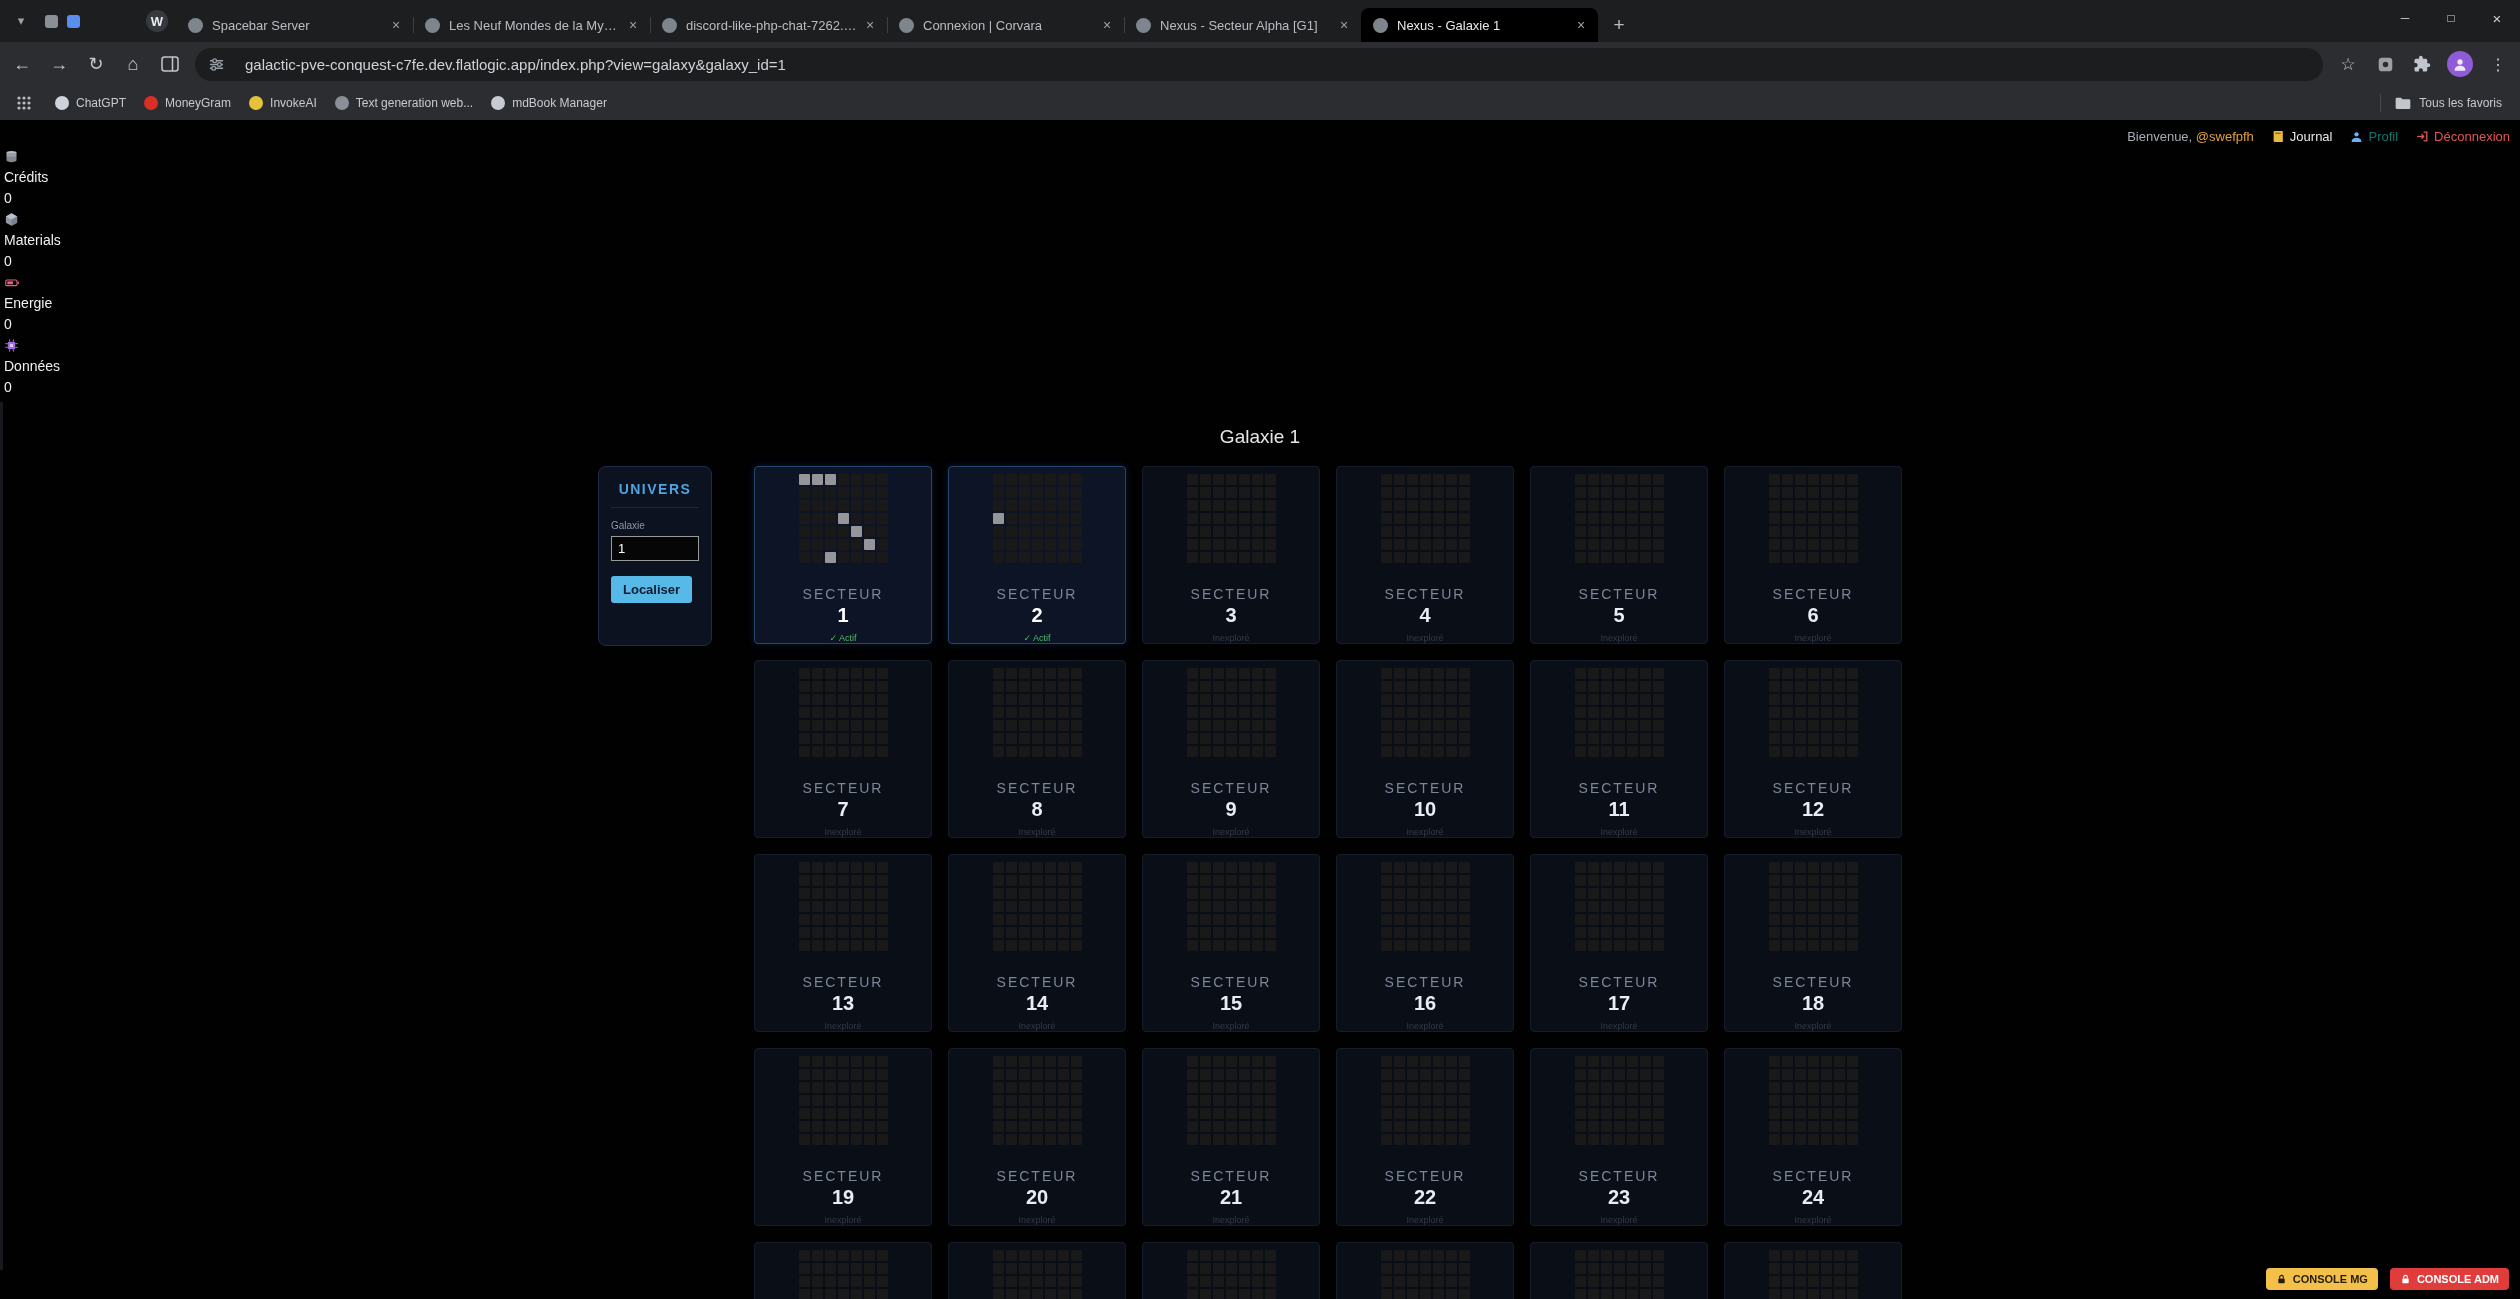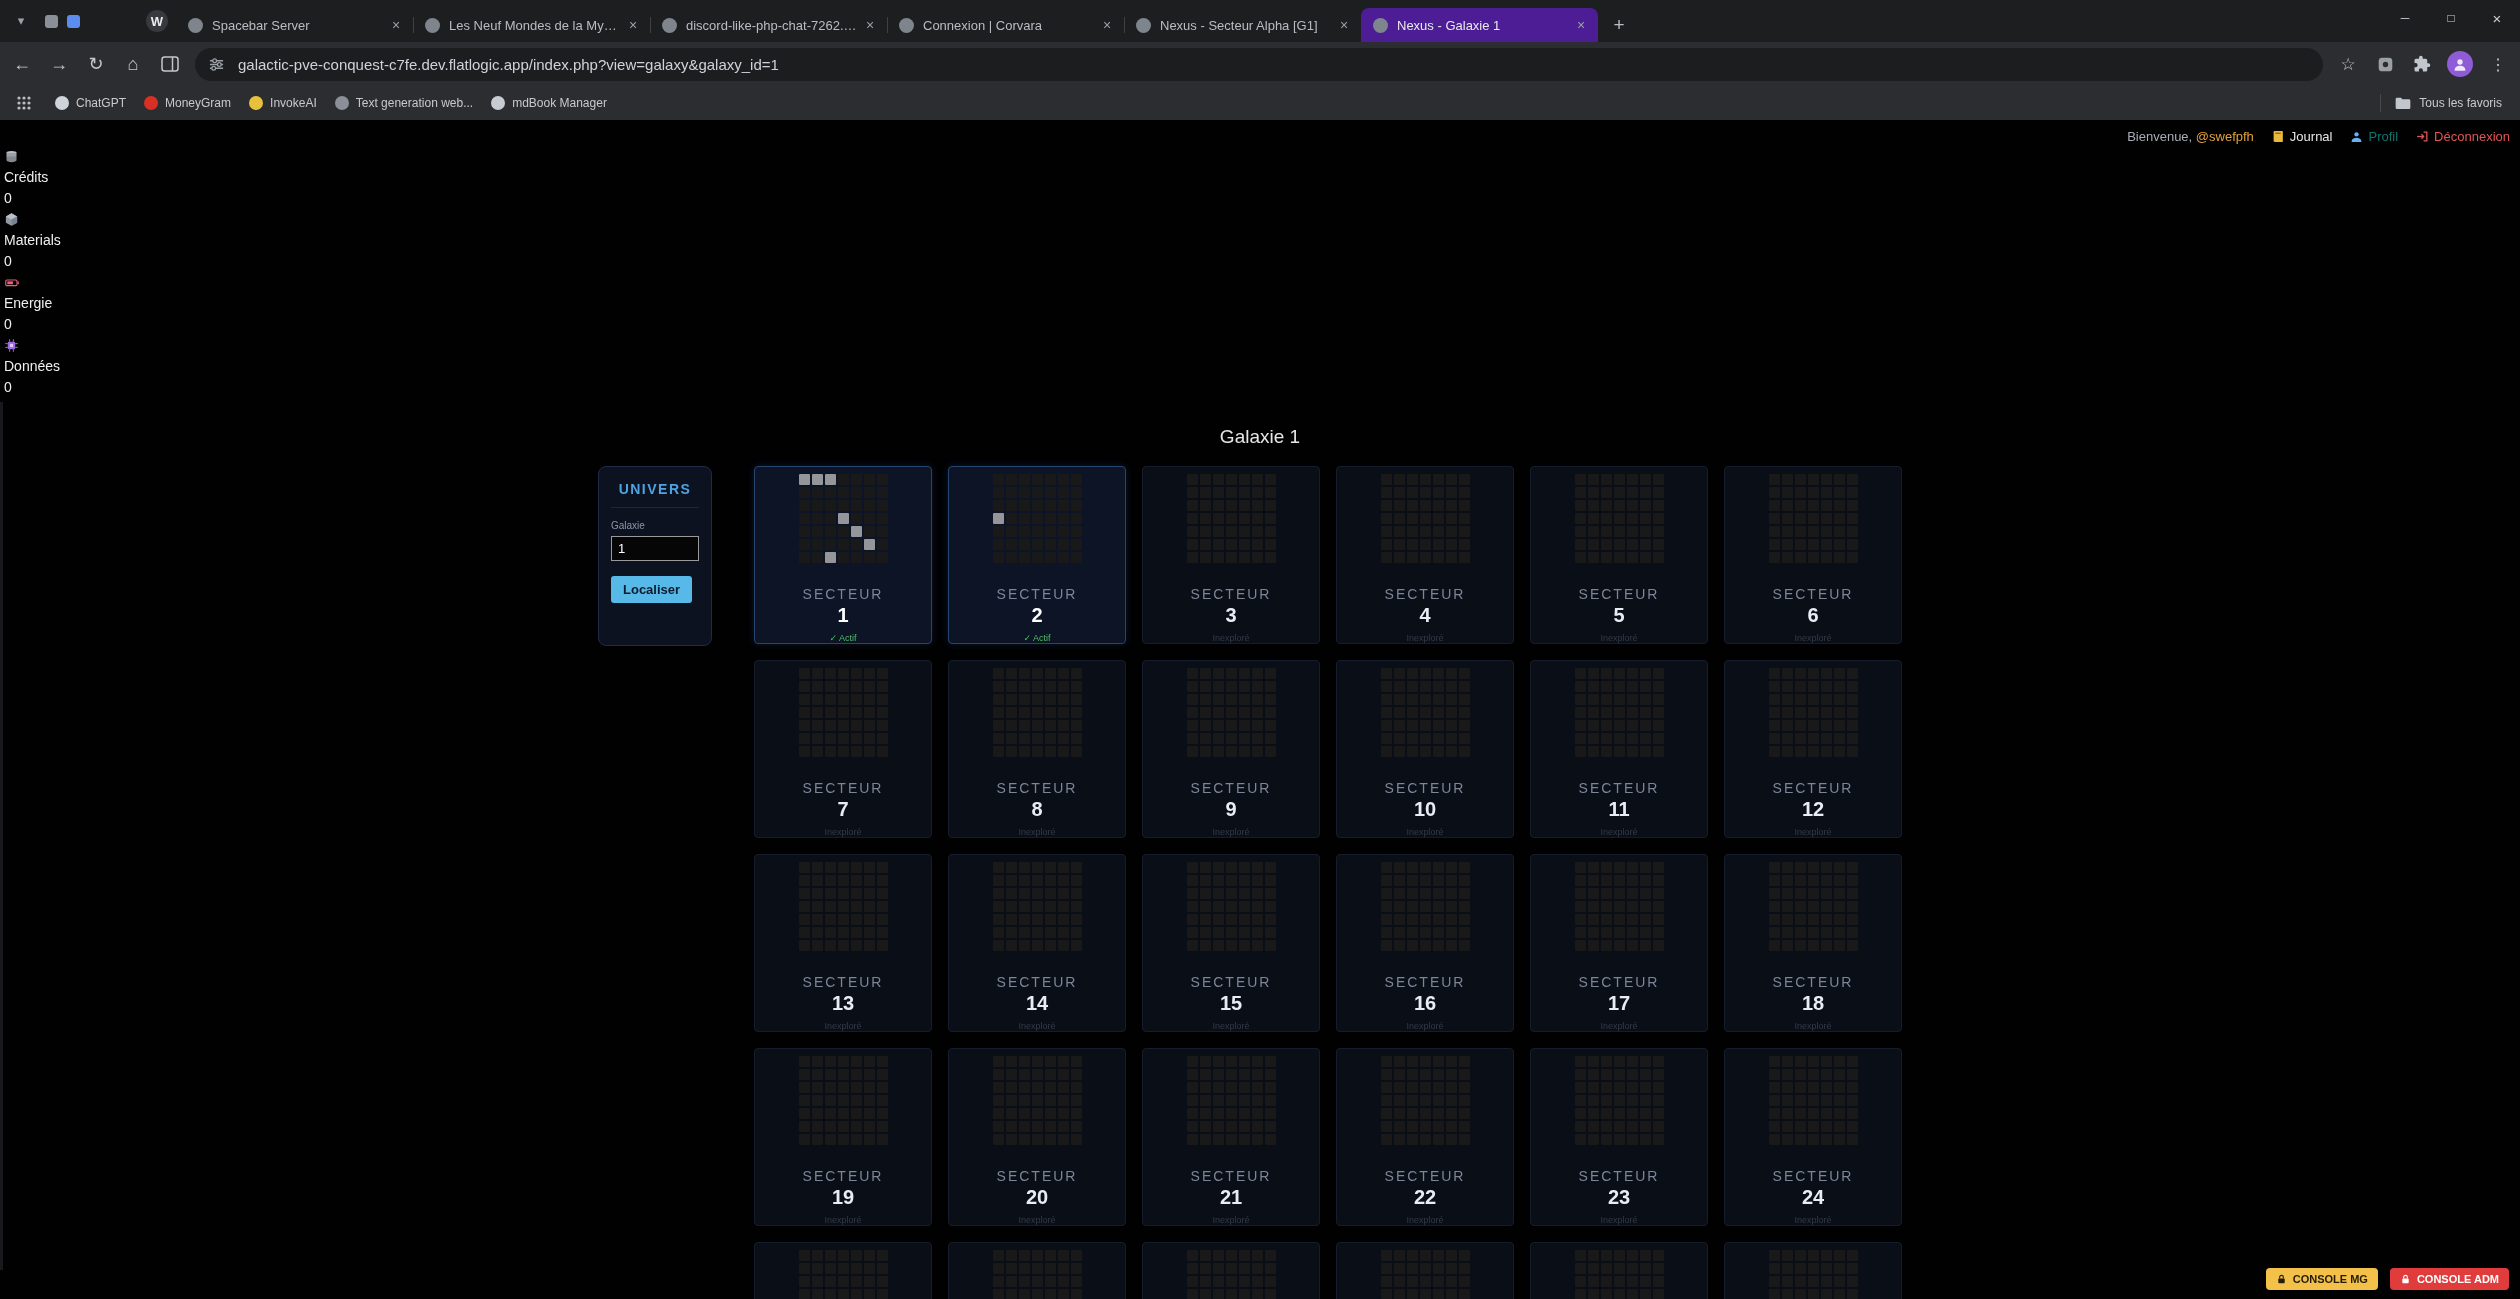--- a/index.html
+++ b/index.html
@@ -15,37 +15,37 @@
   .chip1 { background:#8a8f98; }
   .chip2 { background:#5b8def; }
   .pinw { margin-left:66px; width:22px; height:22px; border-radius:50%; background:#36393e;
           color:#e8eaed; font-size:13px; font-weight:bold; display:flex; align-items:center;
           justify-content:center; flex:none; }
   .tabs { display:flex; height:34px; margin-top:8px; margin-left:8px; }
   .tab { width:237px; display:flex; align-items:center; padding:0 8px 0 12px;
          border-radius:8px 8px 0 0; color:#b9bdc3; position:relative; }
   .tab:not(.active)+.tab:not(.active)::before { content:''; position:absolute; left:0; top:9px;
          height:16px; width:1px; background:#3f4043; }
-  .tab.active { background:#4c1d95; color:#e8eaed; }
+  .tab.active { background:#000000; color:#e8eaed; }
   .tab .fav { width:15px; height:15px; border-radius:50%; background:#7f858c; flex:none; margin-right:9px; }
   .tab .ttl { flex:1; font-size:13px; white-space:nowrap; overflow:hidden; text-overflow:ellipsis; }
   .tab .x { width:18px; height:18px; display:flex; align-items:center; justify-content:center;
             color:#9aa0a6; font-size:14px; flex:none; margin-left:4px; border-radius:50%; }
   .newtab { width:30px; height:30px; margin:8px 0 0 6px; display:flex; align-items:center;
             justify-content:center; color:#b9bdc3; font-size:19px; }
   .wincontrols { position:absolute; top:0; right:0; height:36px; display:flex; }
   .wincontrols span { width:46px; height:36px; display:flex; align-items:center; justify-content:center;
                       color:#ced2d7; font-size:12px; }
 
   .toolbar { position:absolute; top:42px; left:0; width:2520px; height:44px; background:#2b2d30;
              display:flex; align-items:center; padding:0 10px; gap:13px; }
   .tb-ic { width:24px; height:24px; display:flex; align-items:center; justify-content:center;
            color:#c2c7cd; font-size:18px; flex:none; }
   .omnibox { flex:1; height:33px; background:#1c1d1f; border-radius:17px; display:flex;
-             align-items:center; padding:0 14px; gap:14px; overflow:hidden; }
+             align-items:center; padding:0 14px; gap:21px; overflow:hidden; }
   .url { font-size:15px; color:#ced3d9; white-space:nowrap; }
   .avatar { width:26px; height:26px; border-radius:50%; background:#8f5bd6; display:flex;
             align-items:center; justify-content:center; flex:none; }
 
   .bookmarksbar { position:absolute; top:86px; left:0; width:2520px; height:34px; background:#2b2d30;
                   display:flex; align-items:center; padding:0 12px; }
   .bm { display:flex; align-items:center; gap:7px; padding:0 9px; height:26px; border-radius:13px; }
   .bmic { width:14px; height:14px; border-radius:50%; flex:none; }
   .bmlb { font-size:12px; color:#c6cad0; white-space:nowrap; }
   .bms { display:flex; margin-left:10px; }

